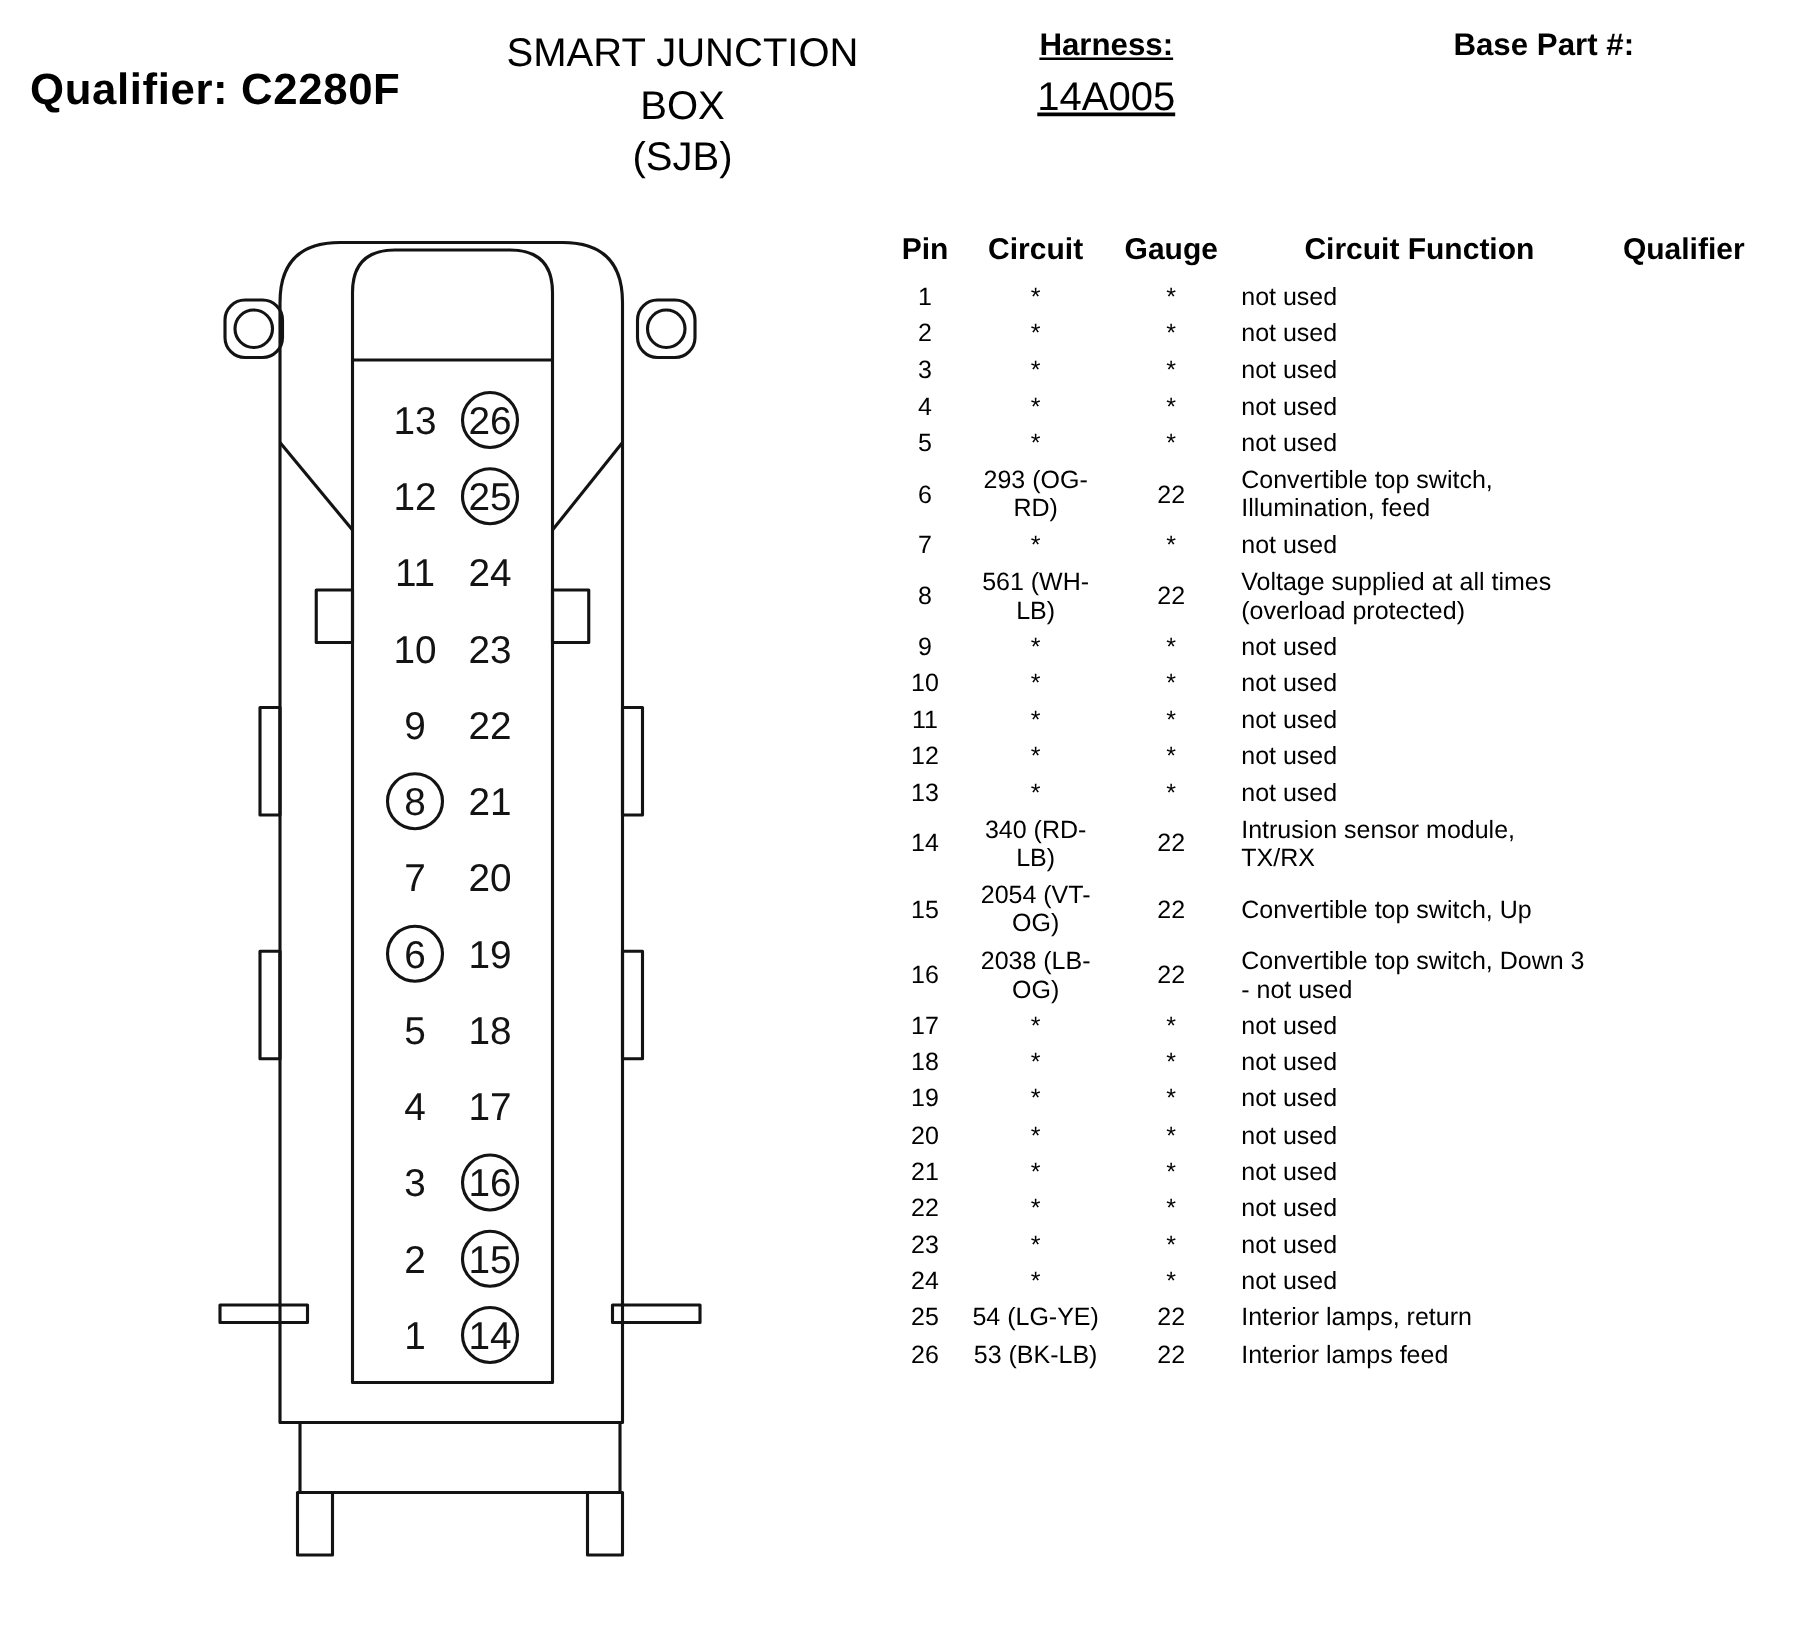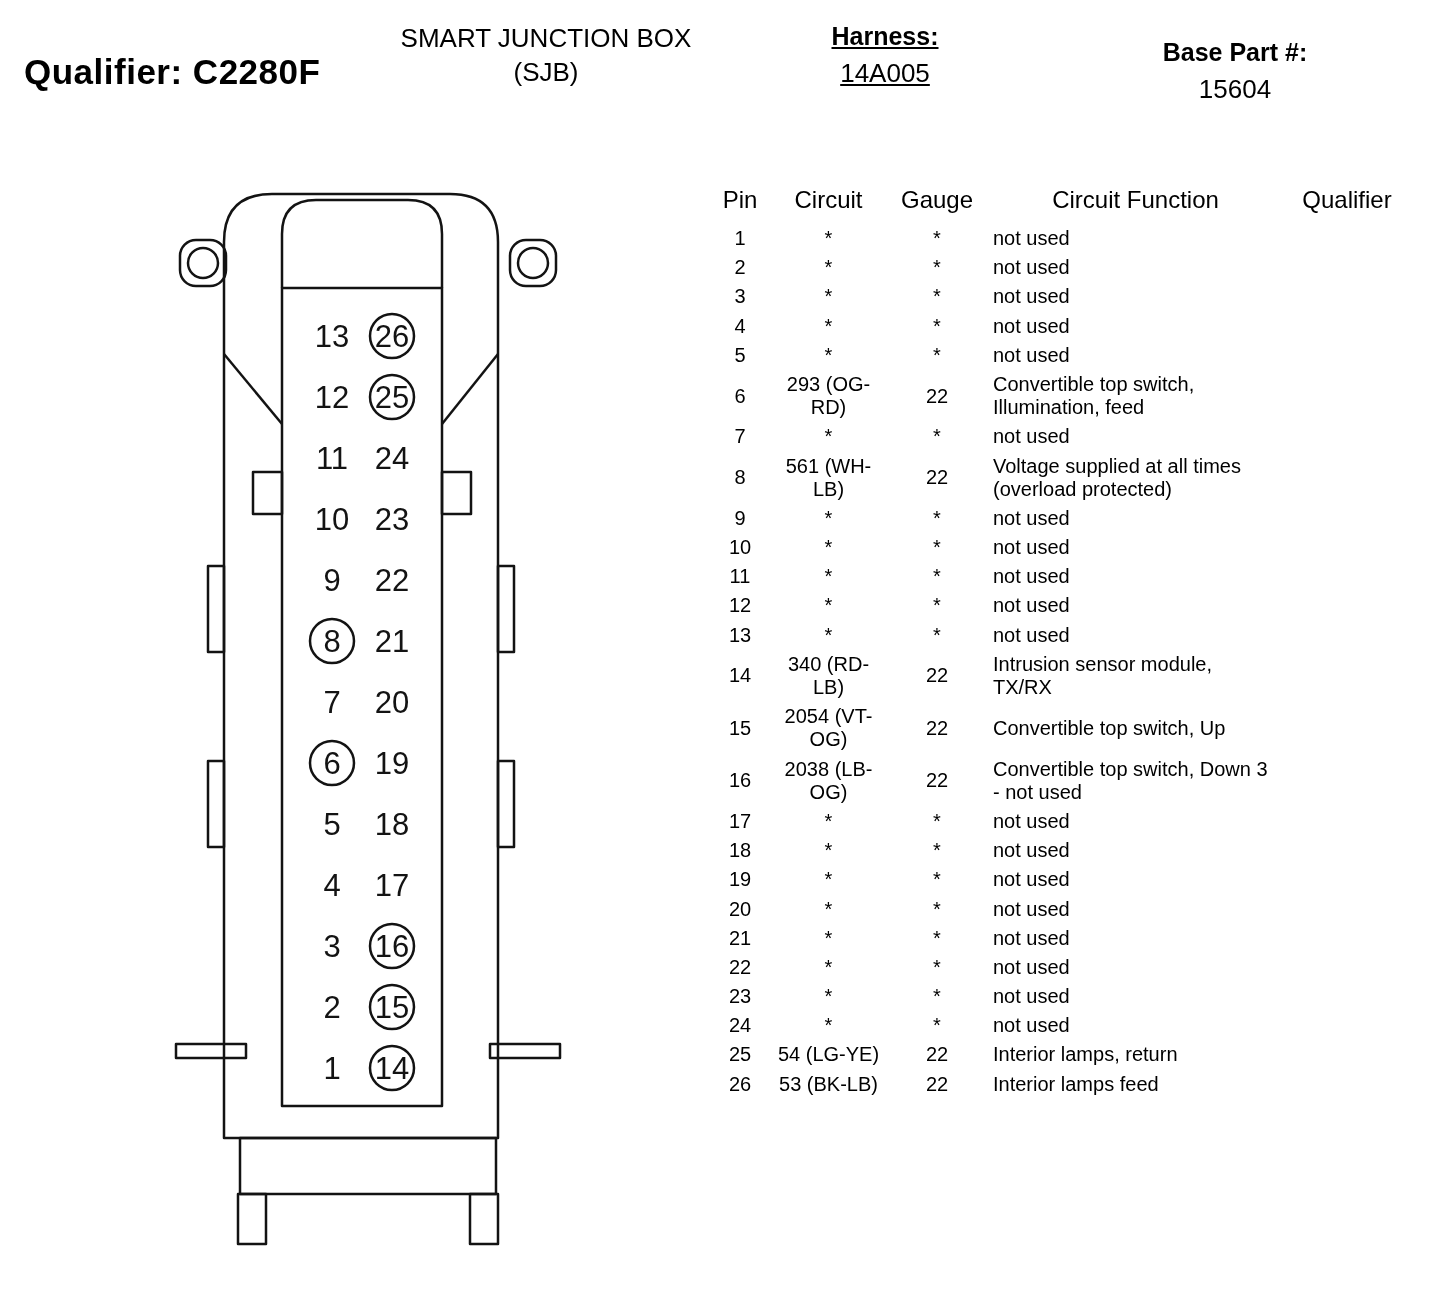--- a/index.html
+++ b/index.html
@@ -8,38 +8,38 @@
     width:1440px; height:1306px; position:relative;
     font-family:"Liberation Sans", sans-serif; color:#000;
     overflow:hidden;
   }
   .hdr-title {
     position:absolute; left:24px; top:52px;
     font-size:35px; font-weight:bold; letter-spacing:0.5px;
   }
   .hdr-block { position:absolute; text-align:center; }
   .hdr-block .hdr-label { font-size:25px; font-weight:bold; margin-bottom:6px; }
-  .hdr-block .hdr-value { font-size:26px; line-height:1.3; }
+  .hdr-block .hdr-value { font-size:32px; line-height:1.3; }
   .hdr-description { left:390px; top:22px; width:312px; }
   .hdr-harness { left:790px; top:22px; width:190px;text-decoration:underline; }
-  .hdr-basepart { left:1120px; top:22px; width:230px;margin-top:16px; }
+  .hdr-basepart { left:1120px; top:22px; width:230px; }
 
   .connector-wrap { position:absolute; left:168px; top:186px; }
   .connector-svg path, .connector-svg rect, .connector-svg line, .connector-svg circle {
     fill:none; stroke:#131313; stroke-width:2.5; stroke-linejoin:round;
   }
   .connector-svg text.pin-number {
     fill:#131313; stroke:none; font-size:31px;
     font-family:"Liberation Sans", sans-serif; text-anchor:middle;
   }
 
   .table-wrap { position:absolute; left:714px; top:184px; width:700px; }
   table.pin-table { border-collapse:collapse; table-layout:fixed; width:692px; }
   .pin-table th {
-    font-size:24px; font-weight:normal; text-align:center;
+    font-size:24px; font-weight:bold; text-align:center;
     padding:2px 2px 10px 2px; vertical-align:top;
   }
   .pin-table td {
     font-size:20px; line-height:1.16; padding:3px 2px;
     vertical-align:middle; text-align:center; white-space:pre-line;
   }
   .pin-table td.cell-function { text-align:left; padding-left:10px; }
 </style>
 </head>
 <body>
@@ -53,21 +53,20 @@
   </div>
 </div>
 
 <div class="hdr-block hdr-harness">
   <div class="hdr-label">Harness:</div>
   <div class="hdr-value">14A005</div>
 </div>
 
 <div class="hdr-block hdr-basepart">
   <div class="hdr-label">Base Part #:</div>
-  <div class="hdr-value">15604</div>
 </div>
 
 <div class="connector-wrap">
   <svg class="connector-svg" width="400" height="1075" viewBox="0 0 400 1075">
     <g>
 
       <rect x="12" y="54" width="46" height="46" rx="16"></rect>
       <circle cx="35" cy="77" r="15"></circle>
       <rect x="342" y="54" width="46" height="46" rx="16"></rect>
       <circle cx="365" cy="77" r="15"></circle>

